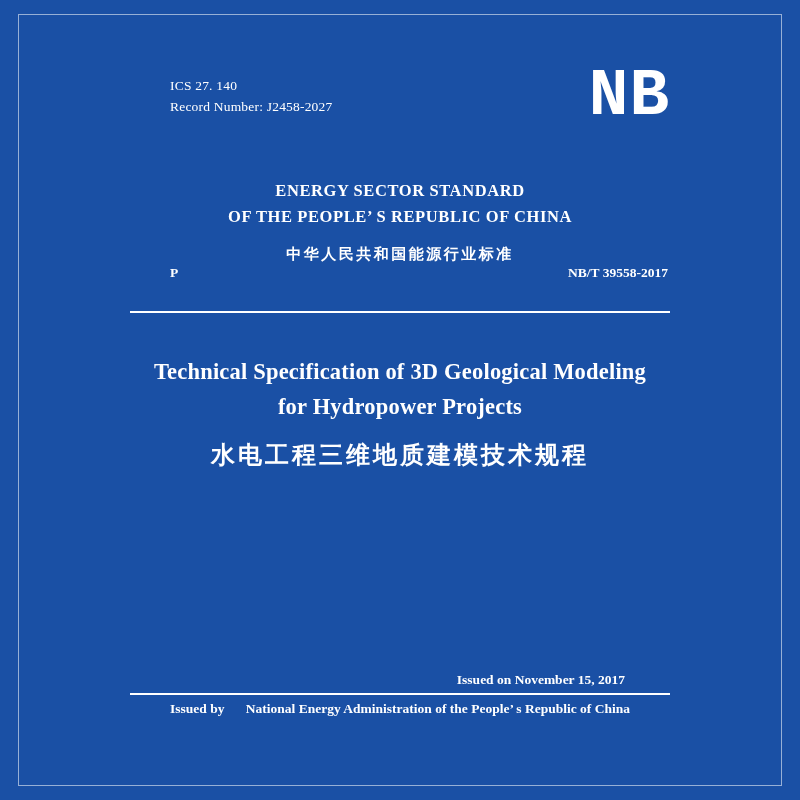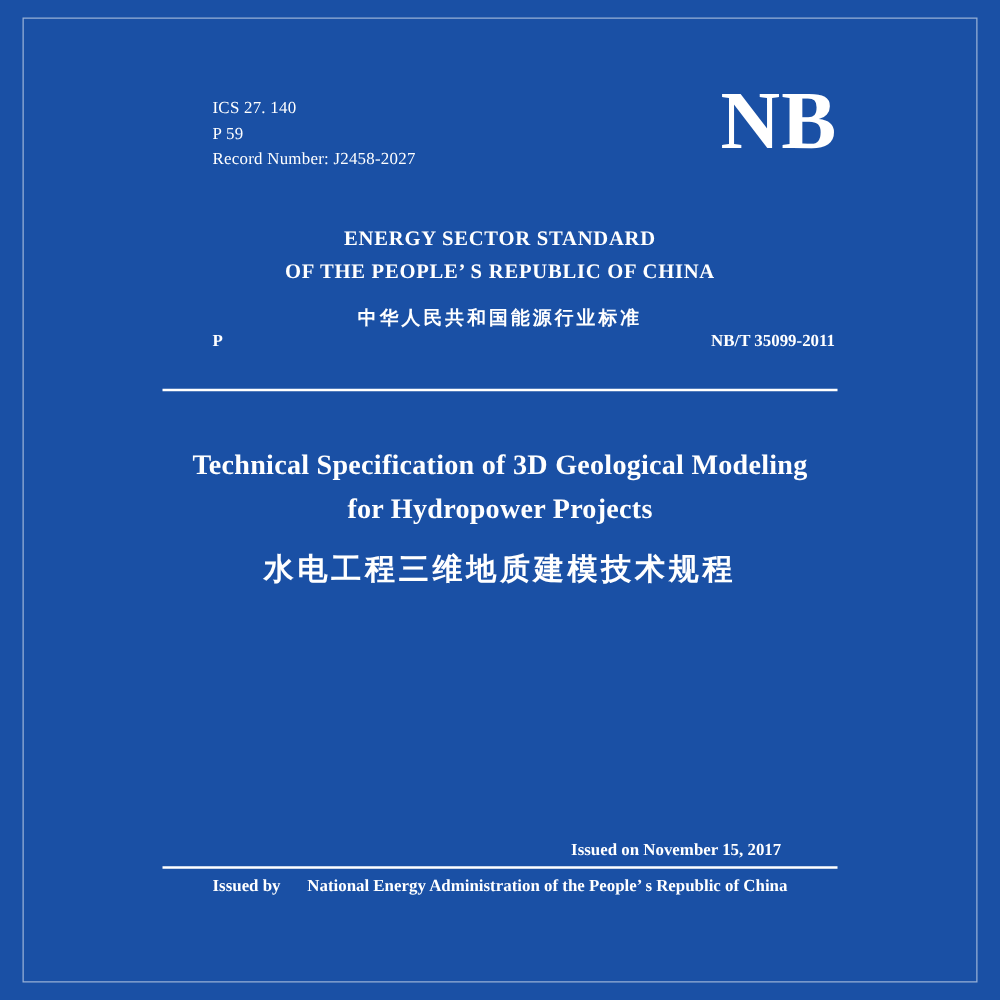--- a/index.html
+++ b/index.html
@@ -53,21 +53,21 @@
     letter-spacing: 0.2px;
   }
   .nb-logo {
     position: absolute;
     right: 0px;
     top: -12px;
     font-size: 66px;
     font-weight: bold;
     letter-spacing: 1px;
     line-height: 1;
-    font-family: Liberation Serif, serif;
+    font-family: Liberation Mono, monospace;
   }
 
   
   .std-block {
     position: absolute;
     top: 178px;
     left: 0;
     right: 0;
     text-align: center;
   }
@@ -157,35 +157,34 @@
 
 <div class="page">
 
   <div class="frame"></div>
 
   <div class="content">
 
     <div class="header">
       <div class="ics-lines">
         <div>ICS 27. 140</div>
-        <div>P 59</div>
         <div>Record Number: J2458-2027</div>
       </div>
       <div class="nb-logo">NB</div>
     </div>
 
     <div class="std-block">
       <div class="std-en1">ENERGY SECTOR STANDARD</div>
       <div class="std-en2">OF THE PEOPLE’ S REPUBLIC OF CHINA</div>
       <div class="std-cn">中华人民共和国能源行业标准</div>
     </div>
 
     <div class="code-row">
       <div>P</div>
-      <div>NB/T 35099-2011</div>
+      <div>NB/T 39558-2017</div>
     </div>
 
     <div class="title-block">
       <div class="title-en">Technical Specification of 3D Geological Modeling</div>
       <div class="title-en">for Hydropower Projects</div>
       <div class="title-cn">水电工程三维地质建模技术规程</div>
     </div>
 
     <div class="dates-row">
       <div>Issued on November 15, 2017</div>

